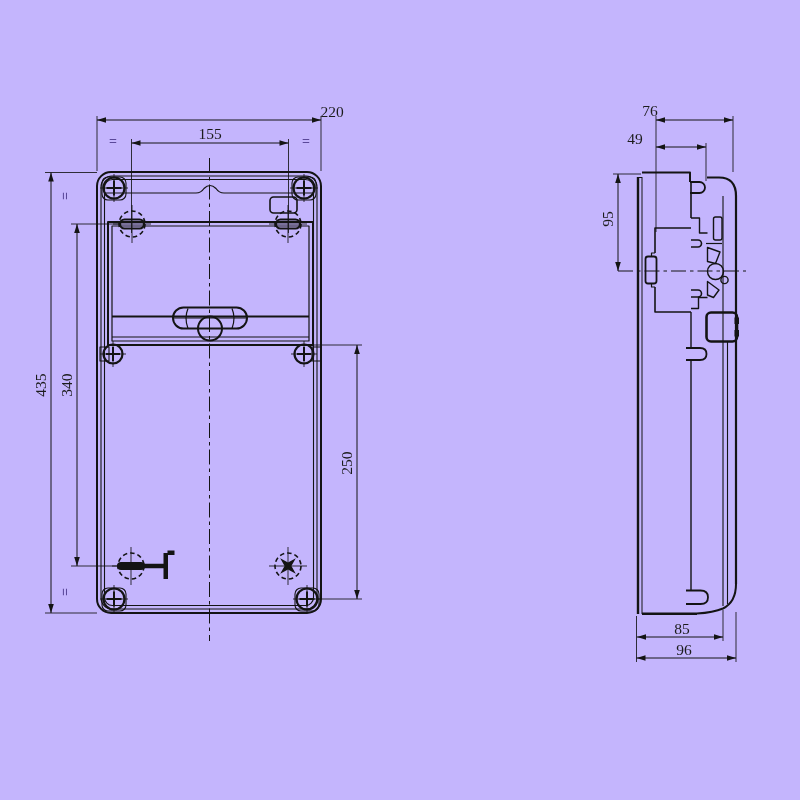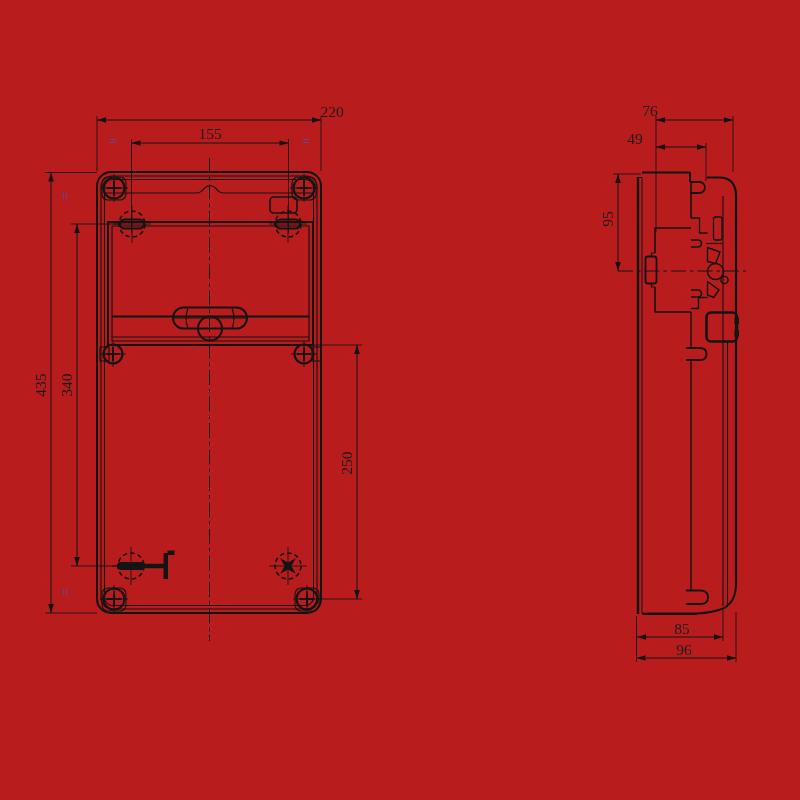--- a/index.html
+++ b/index.html
@@ -1,16 +1,16 @@
 <!DOCTYPE html>
 <html><head>
 <meta charset="utf-8">
 <style>
   html,body{margin:0;padding:0;background:#ffffff;}
-  .canvas{width:800px;height:800px;position:relative;background:#b91c1c;overflow:hidden;}
+  .canvas{width:800px;height:800px;position:relative;background:#c4b5fd;overflow:hidden;}
   svg{display:block;}
   .ln{stroke:#141414;fill:none;stroke-linecap:butt;stroke-linejoin:round;}
   .w24{stroke-width:2.4;} .w22{stroke-width:2.2;} .w2{stroke-width:2;} .w18{stroke-width:1.8;}
   .w16{stroke-width:1.6;} .w14{stroke-width:1.4;} .w12{stroke-width:1.2;} .w11{stroke-width:1.1;}
   .w1{stroke-width:1;} .w08{stroke-width:0.85;}
   .dash{stroke-dasharray:4.5 3;}
   .cl{stroke:#141414;fill:none;stroke-width:1;stroke-dasharray:15 4 3.5 4;}
   .fill{fill:#141414;stroke:none;}
   text{font-family:"Liberation Serif","DejaVu Serif",serif;font-size:15.5px;fill:#1c1c1c;}
   text.eq{font-size:14px;font-weight:bold;fill:#5a4899;}

